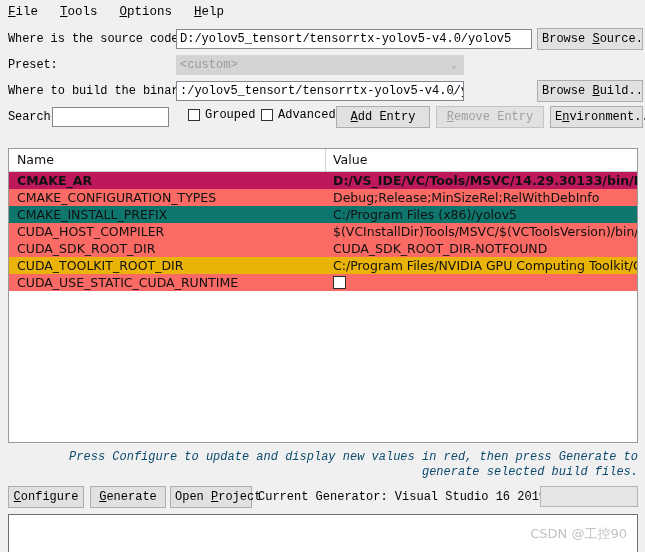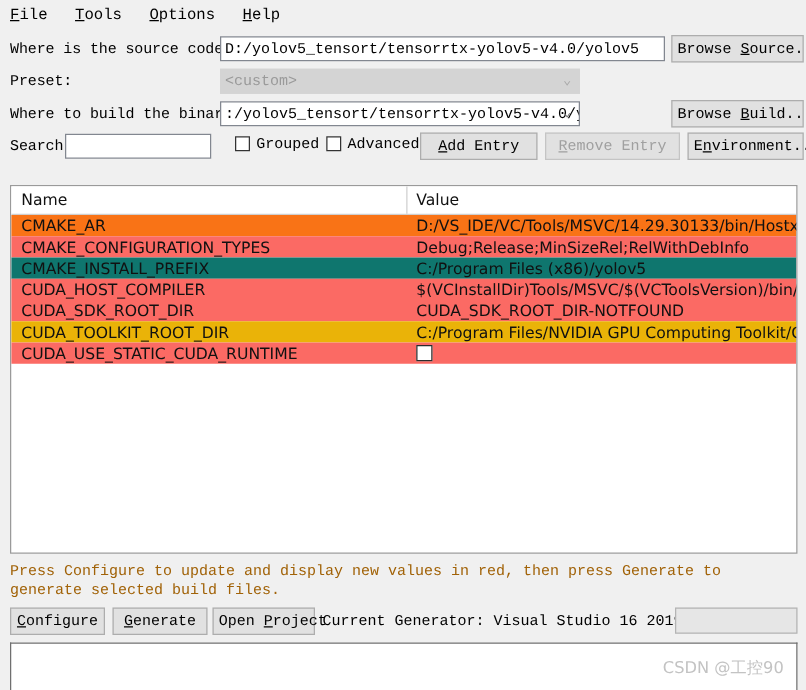--- a/index.html
+++ b/index.html
@@ -229,24 +229,25 @@
     position: relative;
     top: -1px;
   }
 
   
   .status {
     position: absolute;
     left: 8px;
     top: 450px;
     width: 630px;
-    text-align: left;
+    text-align: right;
     font-size: 12px;
     line-height: 15px;
-    color: #a16207;
+    color: #0c4a6e;
+    font-style: italic;
   }
 
   
   .btn-configure { left: 8px; top: 486px; width: 76px; }
   .btn-generate  { left: 90px; top: 486px; width: 76px; }
   .btn-openproj  { left: 170px; top: 486px; width: 82px; }
   .gen-text {
     position: absolute;
     left: 258px;
     top: 490px;
@@ -342,21 +343,21 @@
 
   </div>
 
   <div class="table">
     <div class="thead">
       <div class="col-sep"></div>
       <div class="th th-name">Name</div>
       <div class="th th-value">Value</div>
     </div>
     <div class="rows" id="table-rows">
-        <div class="trow" style="background: #f97316;">
+        <div class="trow" style="background: #be185d; font-weight: bold;">
           <div class="cell-name">CMAKE_AR</div>
           <div class="cell-value">D:/VS_IDE/VC/Tools/MSVC/14.29.30133/bin/Hostx6...</div>
         </div>
         <div class="trow" style="background: rgb(251, 106, 100);">
           <div class="cell-name">CMAKE_CONFIGURATION_TYPES</div>
           <div class="cell-value">Debug;Release;MinSizeRel;RelWithDebInfo</div>
         </div>
         <div class="trow" style="background: #0f766e;">
           <div class="cell-name">CMAKE_INSTALL_PREFIX</div>
           <div class="cell-value">C:/Program Files (x86)/yolov5</div>

